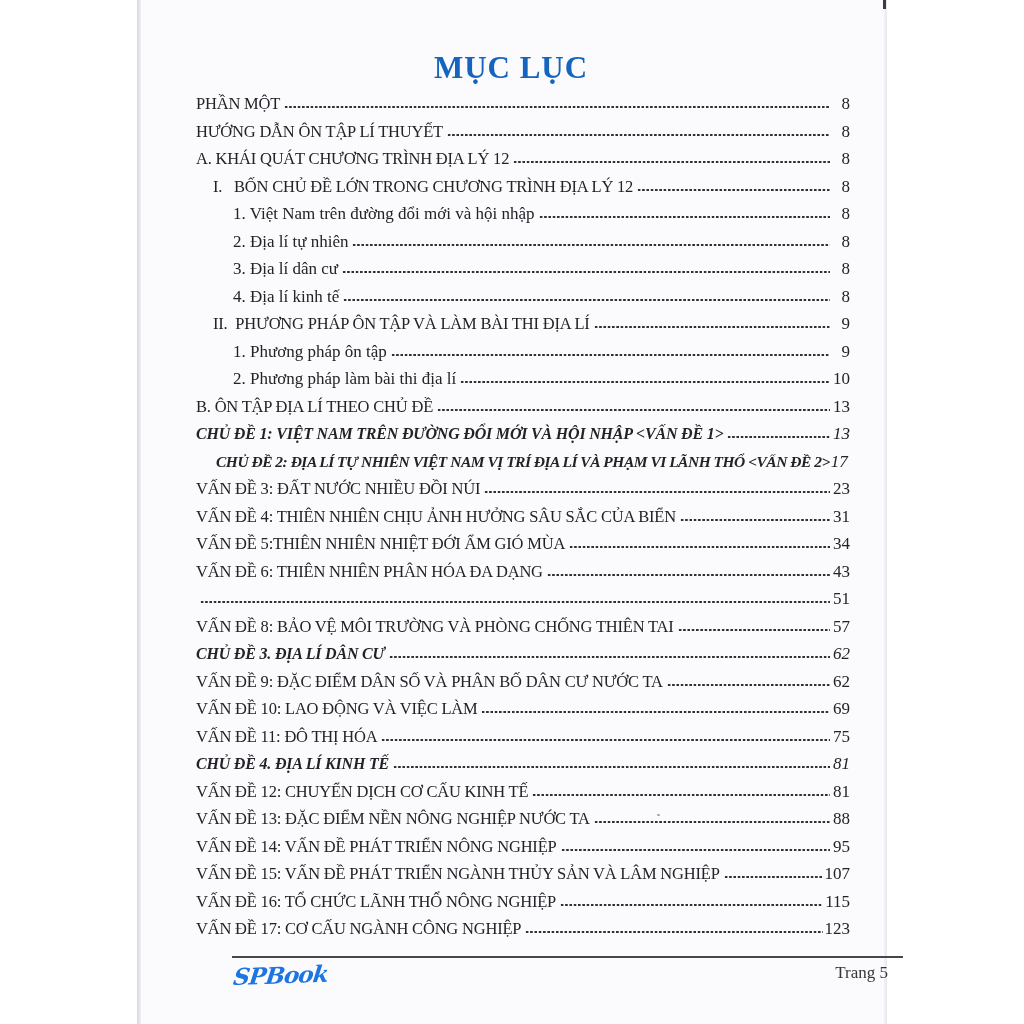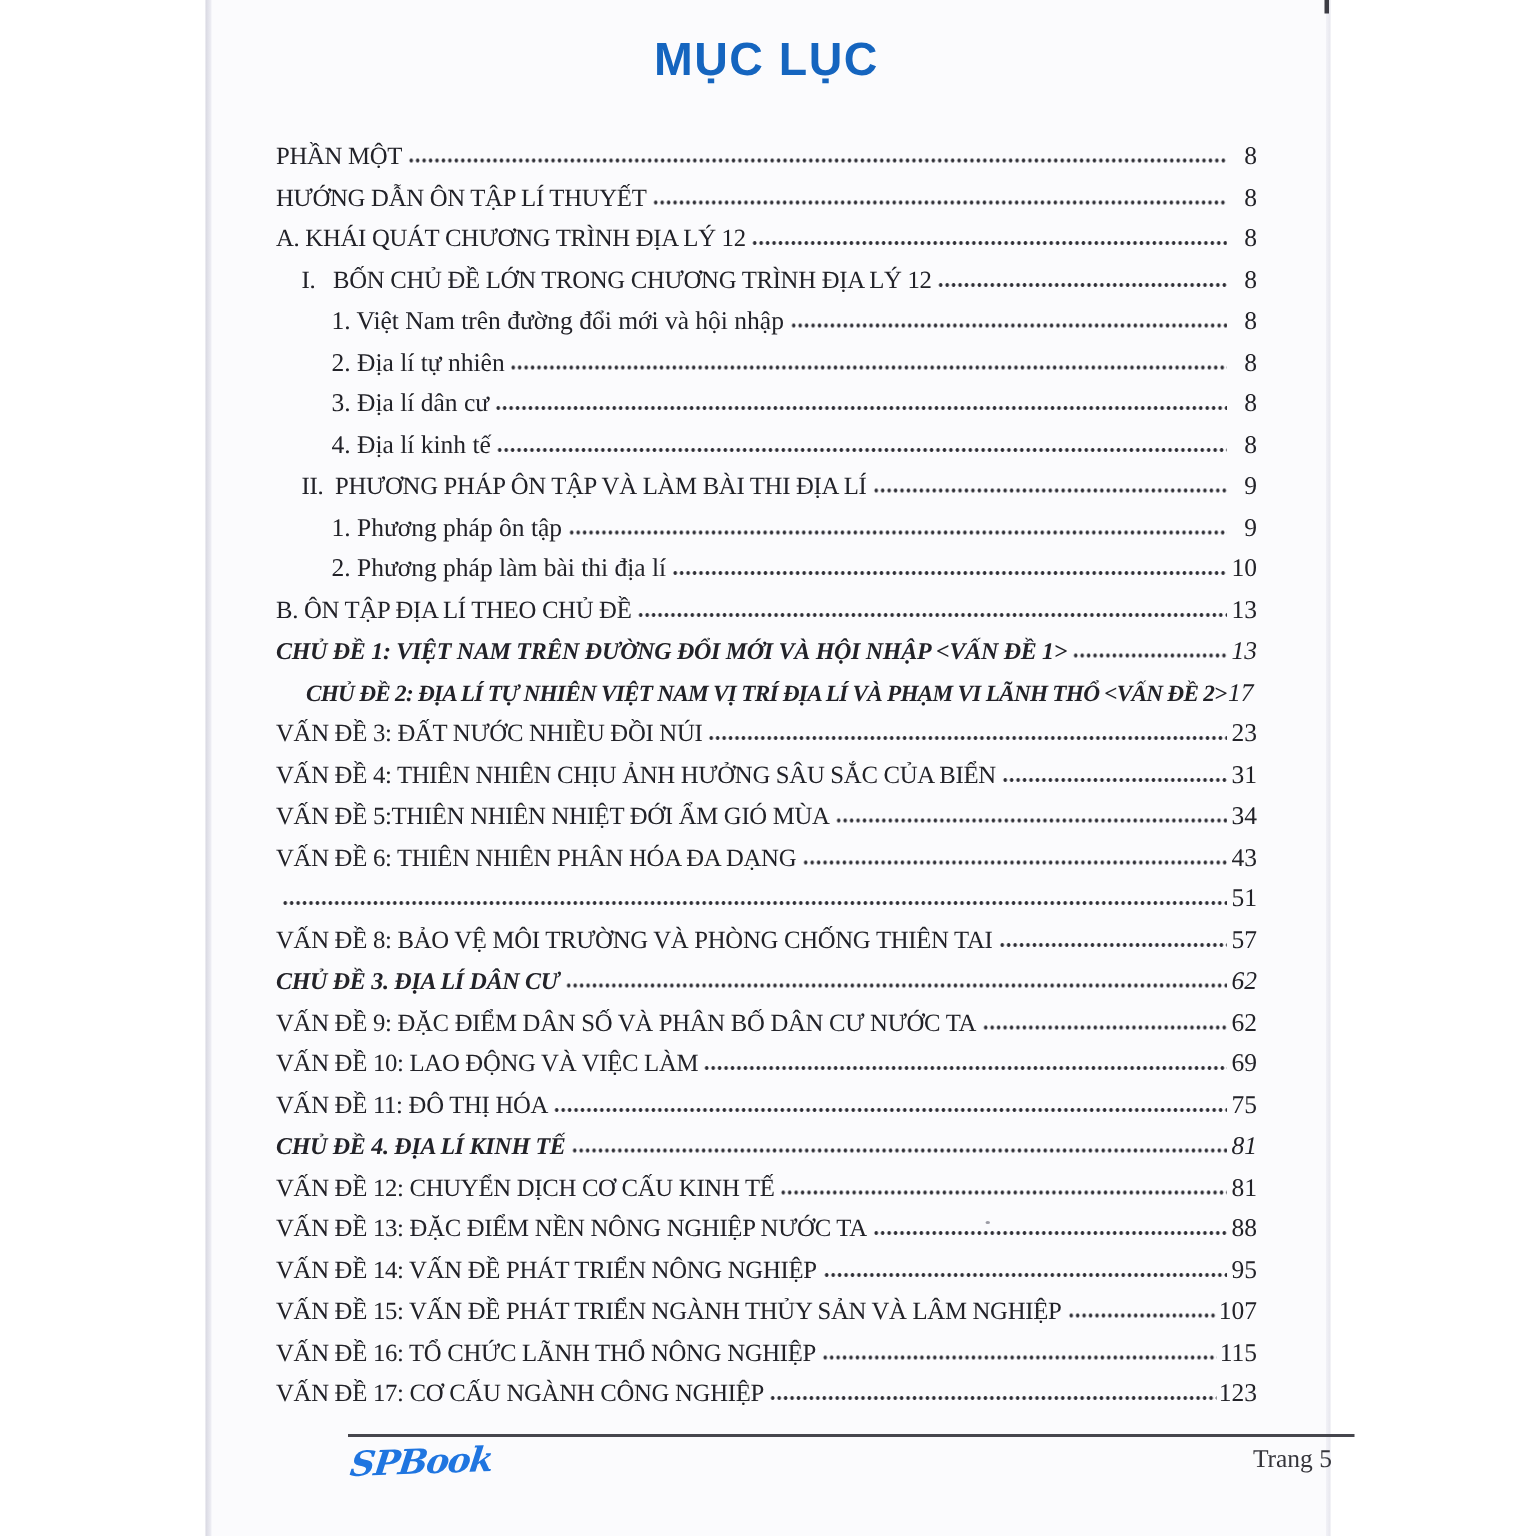--- a/index.html
+++ b/index.html
@@ -54,31 +54,31 @@
     background: #9b9ba4;
   }
   .content {
     position: absolute;
     left: 47px;
     top: 0;
     width: 654px;
     height: 1024px;
   }
   .page-title {
-    margin-top: 22px;
+    margin-top: 50px;
     height: 40px;
     text-align: center;
     font-size: 31px;
     font-weight: bold;
     letter-spacing: 1px;
-    font-family: Liberation Sans, sans-serif;
+    font-family: Liberation Serif, serif;
   }
   .toc-list {
     position: absolute;
-    left: 0;
+    left: 12px;
     top: 90px;
     width: 654px;
   }
   .toc-row {
     display: flex;
     align-items: baseline;
     height: 27.5px;
     line-height: 27.5px;
     font-size: 16.5px;
     color: #222228;

